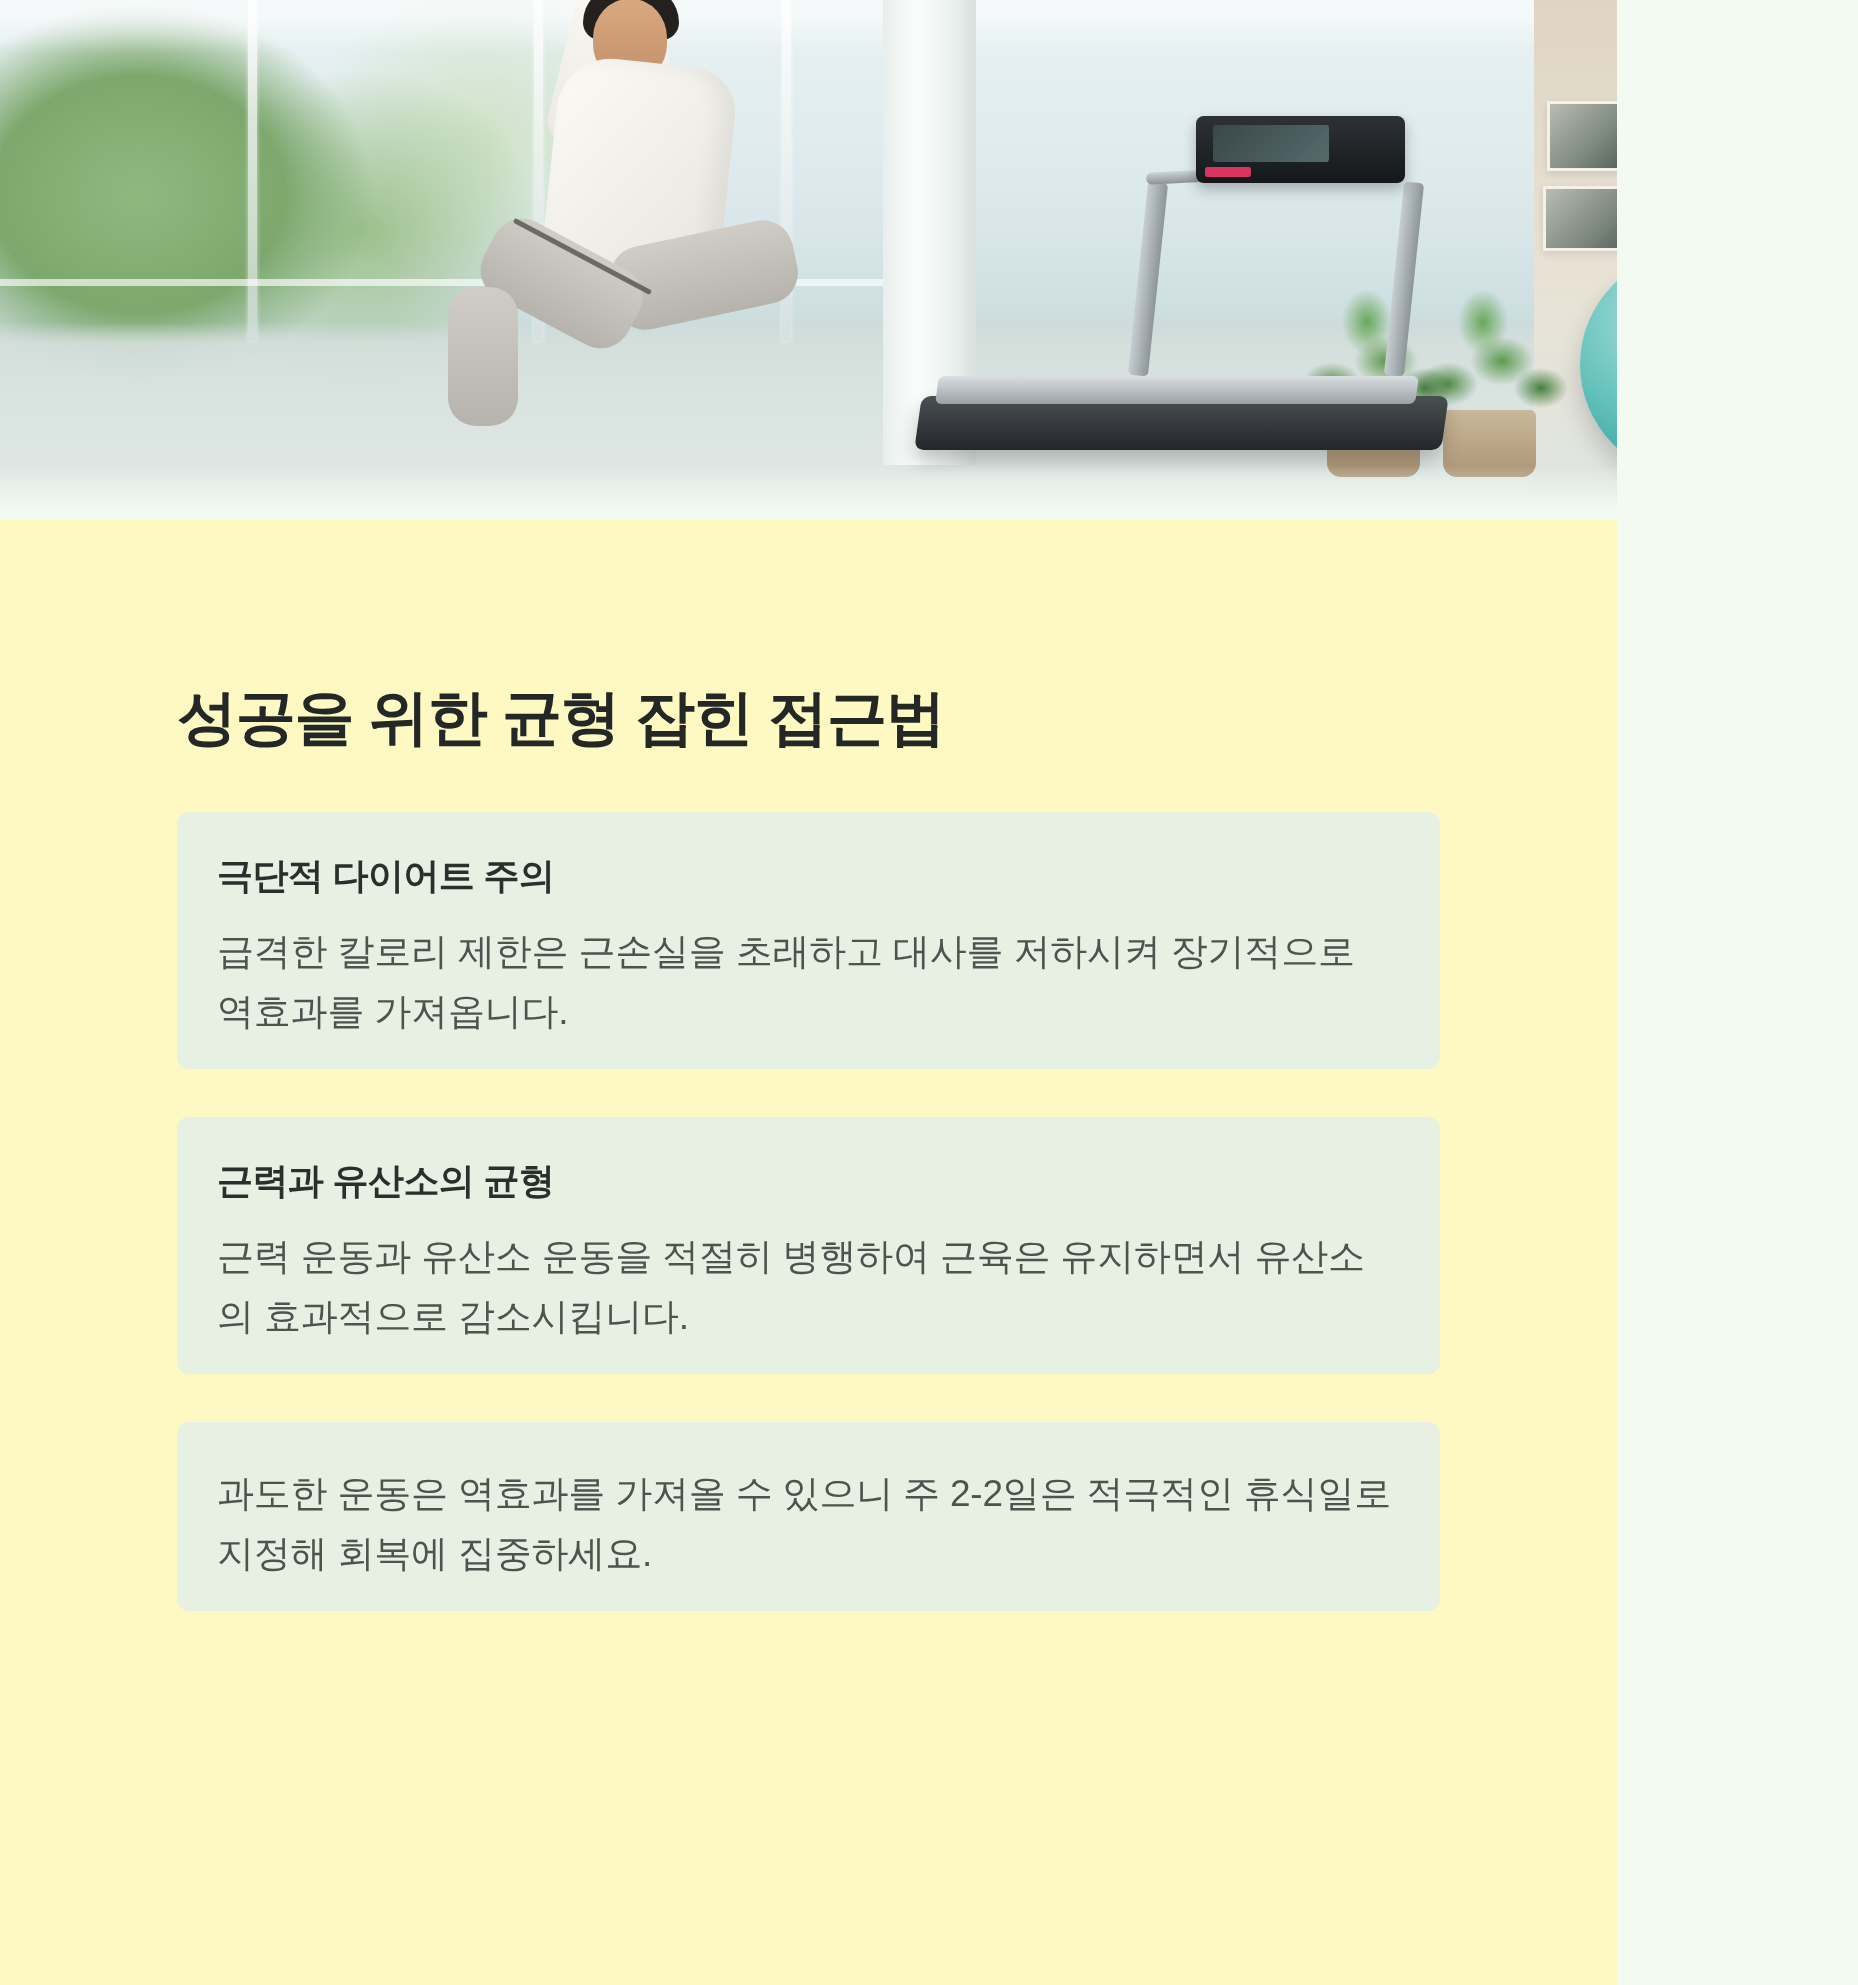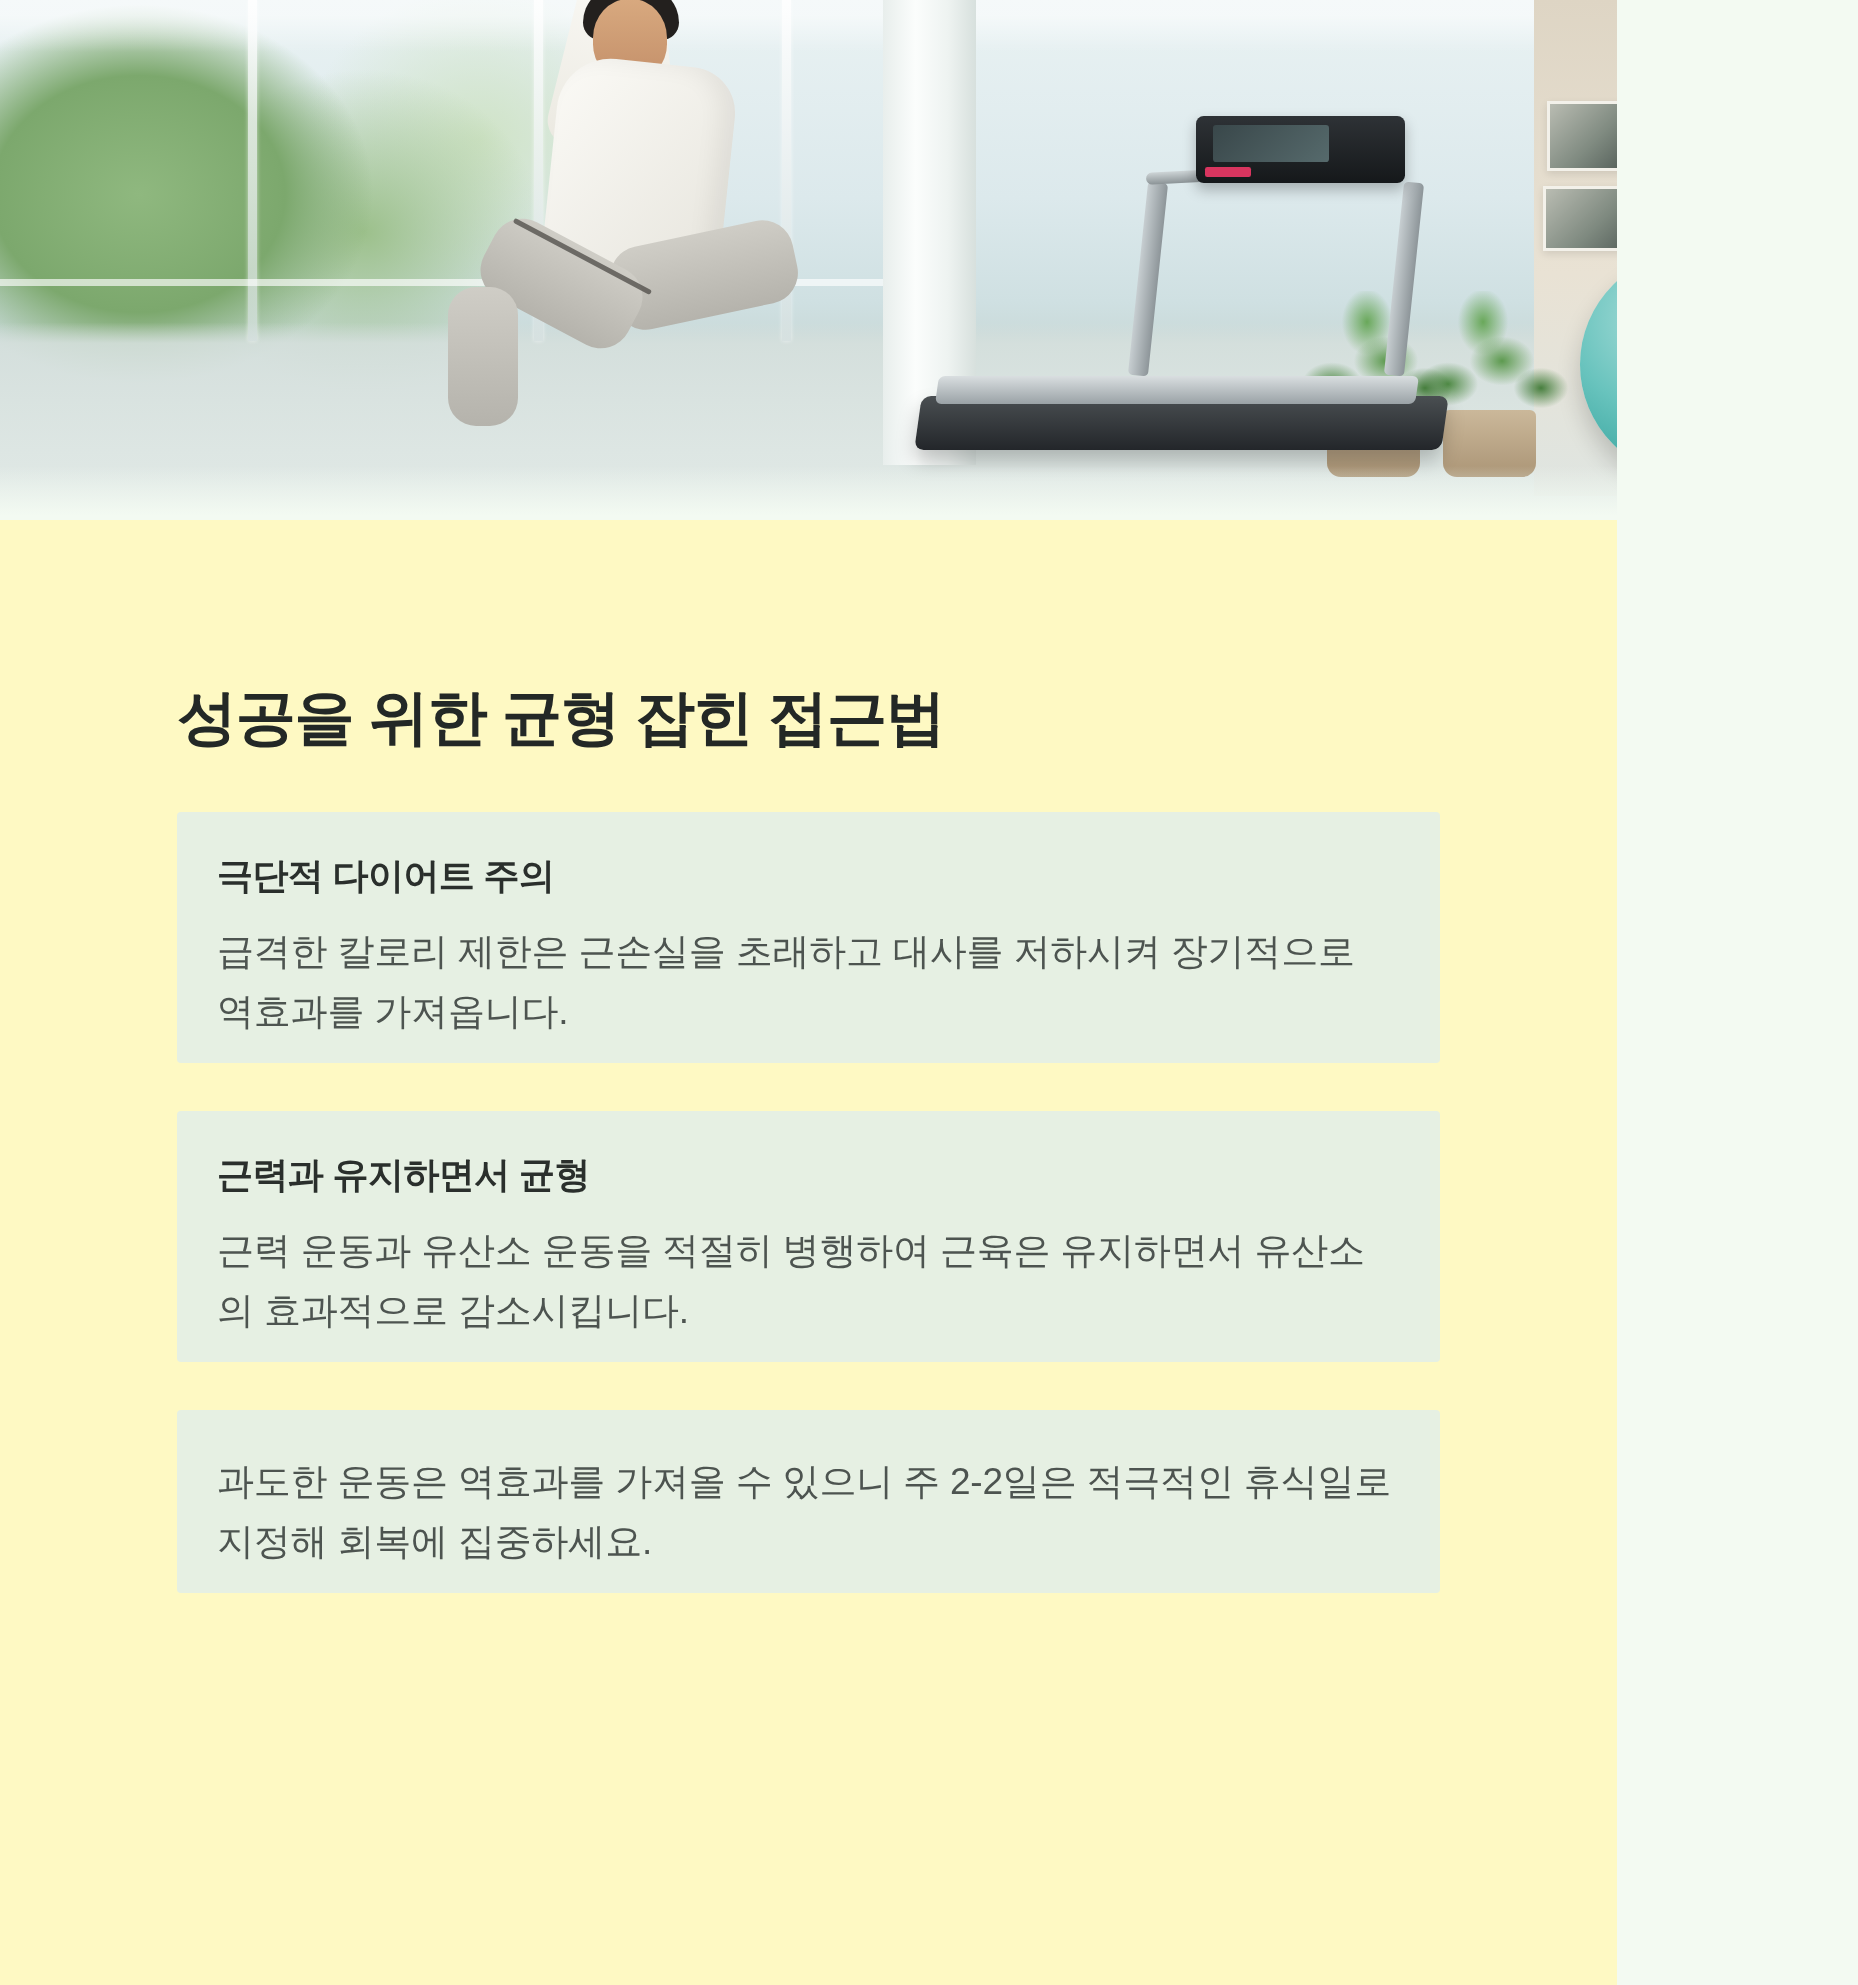--- a/index.html
+++ b/index.html
@@ -243,22 +243,22 @@
   .section-title {
     margin: 0 0 60px 0;
     font-size: 60px;
     line-height: 1.15;
     font-weight: 700;
     color: #232826;
     letter-spacing: -1.2px;
   }
   .card {
     background: #e6f0e3;
-    border-radius: 4px;
-    padding: 42px 40px 21px 40px;
+    border-radius: 12px;
+    padding: 42px 40px 27px 40px;
     margin-bottom: 48px;
   }
   .card:last-child { margin-bottom: 0; }
   .card-title {
     margin: 0 0 25px 0;
     font-size: 36px;
     line-height: 1.2;
     font-weight: 700;
     color: #2a2f2c;
     letter-spacing: -0.6px;
@@ -338,21 +338,21 @@
   <div class="content">
 
     <h2 class="section-title">성공을 위한 균형 잡힌 접근법</h2>
 
     <div class="card">
       <h3 class="card-title">극단적 다이어트 주의</h3>
       <p class="card-body">급격한 칼로리 제한은 근손실을 초래하고 대사를 저하시켜 장기적으로 역효과를 가져옵니다.</p>
     </div>
 
     <div class="card">
-      <h3 class="card-title">근력과 유지하면서 균형</h3>
+      <h3 class="card-title">근력과 유산소의 균형</h3>
       <p class="card-body">근력 운동과 유산소 운동을 적절히 병행하여 근육은 유지하면서 유산소의 효과적으로 감소시킵니다.</p>
     </div>
 
     <div class="card">
       <p class="card-body">과도한 운동은 역효과를 가져올 수 있으니 주 2-2일은 적극적인 휴식일로 지정해 회복에 집중하세요.</p>
     </div>
 
   </div>
 </div>
 

